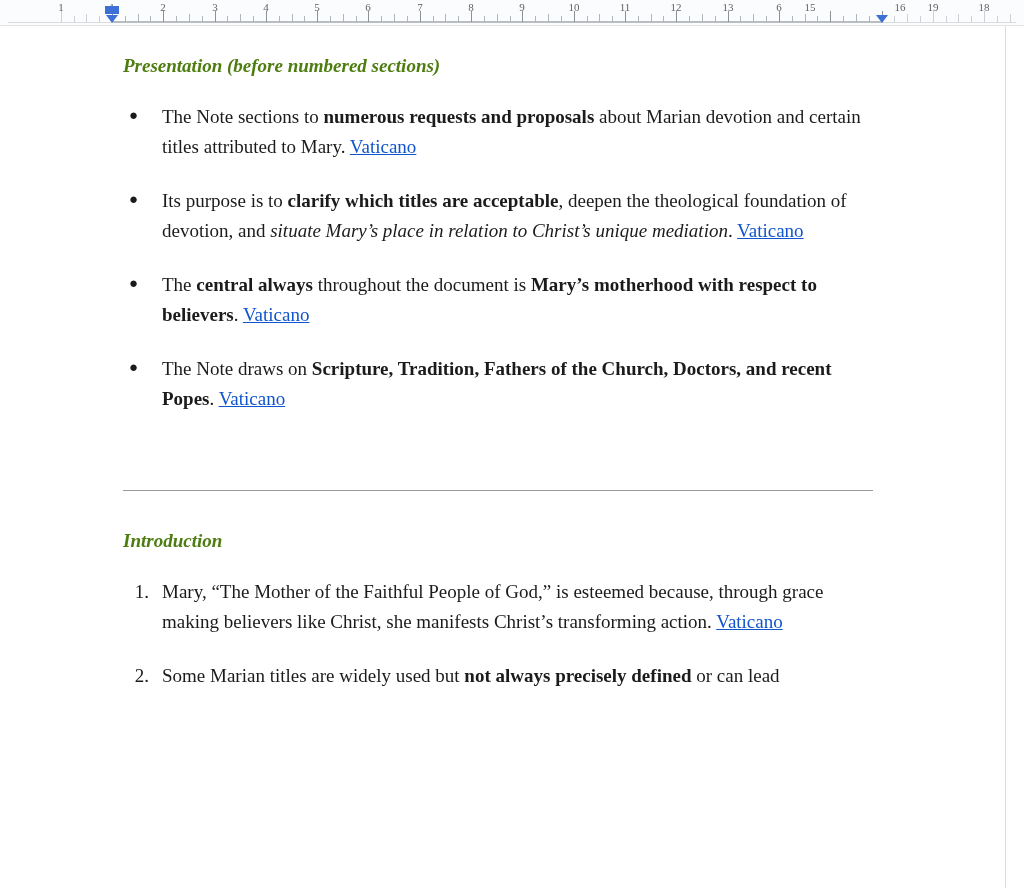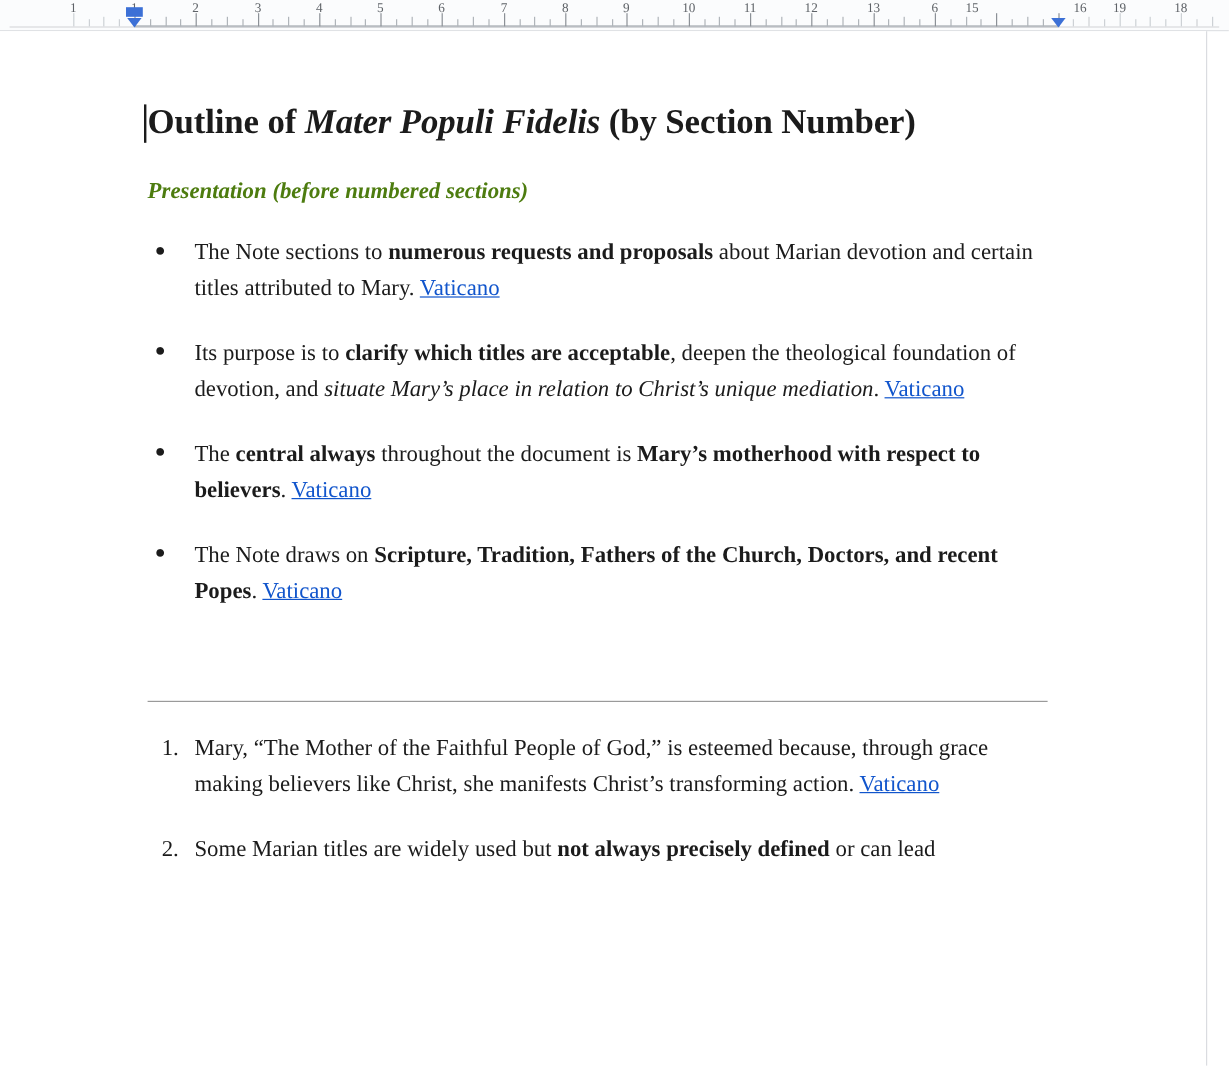--- a/index.html
+++ b/index.html
@@ -272,36 +272,33 @@
       <div class="tick minor faint" style="left: 1010px; height: 8px;"></div>
     </div>
   <div class="firstline-marker" id="firstline-marker" style="left: 112px;"></div>
   <div class="indent-marker" id="left-indent-marker" style="left: 112px;"></div>
   <div class="indent-marker" id="right-indent-marker" style="left: 881.5px;"></div>
 </div>
 
 <div id="page">
   <div id="doc-body">
 
-    <h1 class="doc-title">
-      <span class="caret"></span>
-      <span>Outline of </span><i>Mater Populi Fidelis</i><span> (by Section Number)</span>
-    </h1>
 
     <div id="sections-host">
         <h2 class="h2">Presentation (before numbered sections)</h2>
         <ul class="bullets">
           <li><span class="marker">●</span><span>The Note sections to </span><b>numerous requests and proposals</b><span> about Marian devotion and certain titles attributed to Mary. </span><a class="vatlink" style="color: rgb(17, 85, 204);">Vaticano</a></li>
           <li><span class="marker">●</span><span>Its purpose is to </span><b>clarify which titles are acceptable</b><span>, deepen the theological foundation of devotion, and </span><i>situate Mary’s place in relation to Christ’s unique mediation</i><span>. </span><a class="vatlink" style="color: rgb(17, 85, 204);">Vaticano</a></li>
           <li><span class="marker">●</span><span>The </span><b>central always</b><span> throughout the document is </span><b>Mary’s motherhood with respect to believers</b><span>. </span><a class="vatlink" style="color: rgb(17, 85, 204);">Vaticano</a></li>
           <li><span class="marker">●</span><span>The Note draws on </span><b>Scripture, Tradition, Fathers of the Church, Doctors, and recent Popes</b><span>. </span><a class="vatlink" style="color: rgb(17, 85, 204);">Vaticano</a></li>
         </ul>
         <div class="divider-wrap">
           <hr class="divider" style="border-top-color: rgb(154, 154, 154);">
         </div>
+        <h2 class="h2" style="padding-top: 38px;">Introduction</h2>
         <ol class="numbers">
           <li><span class="marker">1.</span><span>Mary, “The Mother of the Faithful People of God,” is esteemed because, through grace making believers like Christ, she manifests Christ’s transforming action. </span><a class="vatlink" style="color: rgb(17, 85, 204);">Vaticano</a></li>
           <li><span class="marker">2.</span><span>Some Marian titles are widely used but </span><b>not always precisely defined</b><span> or can lead</span></li>
         </ol>
       </div>
 
   </div>
 </div>
 
 </body></html>

